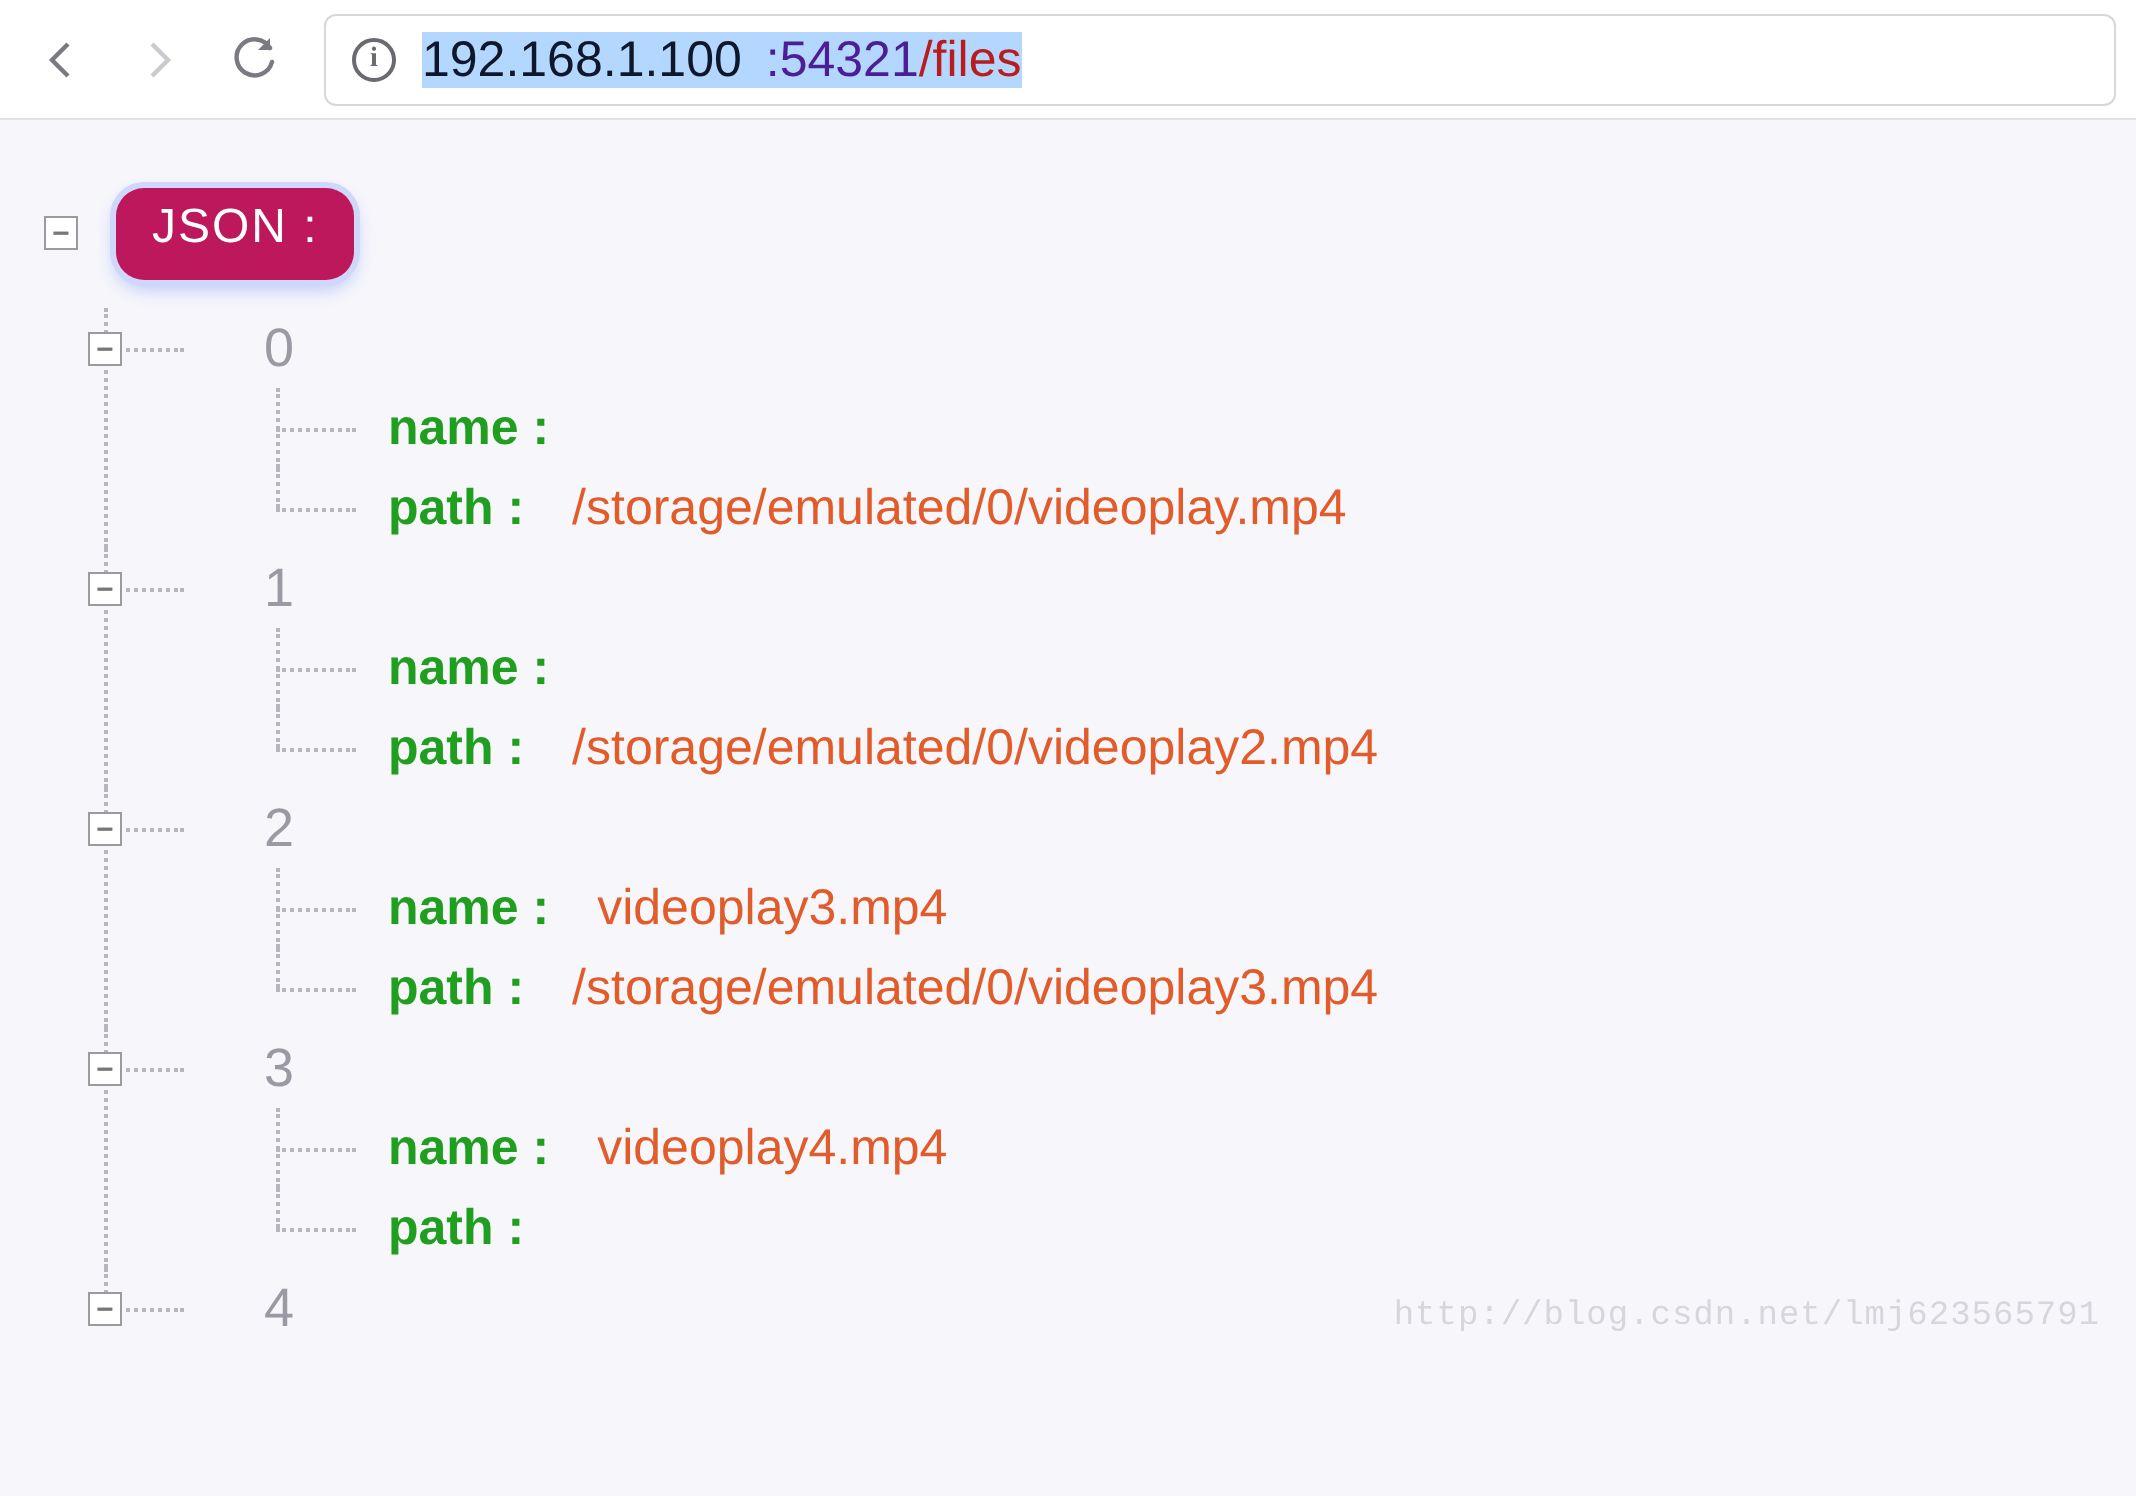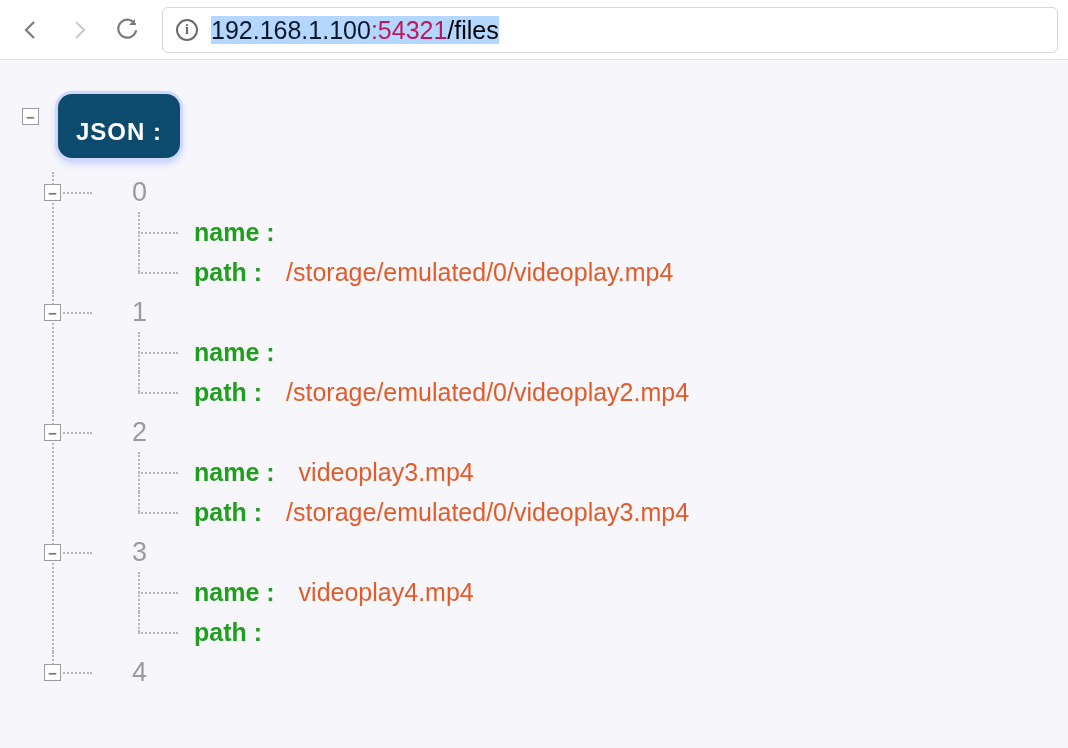--- a/index.html
+++ b/index.html
@@ -58,37 +58,37 @@
   .url {
     font-size: 25px;
     line-height: 46px;
     white-space: nowrap;
     font-weight: 500;
   }
   .url-selected {
     background: #b4d7ff;
   }
   .url-host { color: #0f172a; }
-  .url-port { color: #be185d; }
-  .url-path { color: #000000; }
+  .url-port { color: #4c1d95; margin-left: 12px; }
+  .url-path { color: #b91c1c; }
   
   .page {
     position: relative;
     padding: 34px 22px 0 22px;
     font-size: 22px;
   }
   .json-badge {
     position: relative;
     display: inline-block;
-    background: #0c4a6e;
+    background: #be185d;
     color: #fff;
-    font-weight: 700;
+    font-weight: 400;
     font-size: 24px;
     letter-spacing: 1px;
-    padding: 24px 18px 12px 18px;
+    padding: 6px 18px 12px 18px;
     border-radius: 14px;
     box-shadow: 0 0 0 3px #cfd7fb, 0 4px 10px rgba(78,110,242,0.4);
     font-family: Verdana, sans-serif;
     margin-left: 36px;
   }
   ul.tree, ul.tree ul {
     list-style: none;
     margin: 0;
     padding-left: 0;
   }
@@ -306,13 +306,14 @@
 
     <li class="node">
       <span class="toggle">−</span>
       <div class="row">
           <span class="idx">4</span>
         </div>
     </li>
 
   </ul>
 
+  <div class="watermark">http://blog.csdn.net/lmj623565791</div>
 </div>
 
 </body></html>

